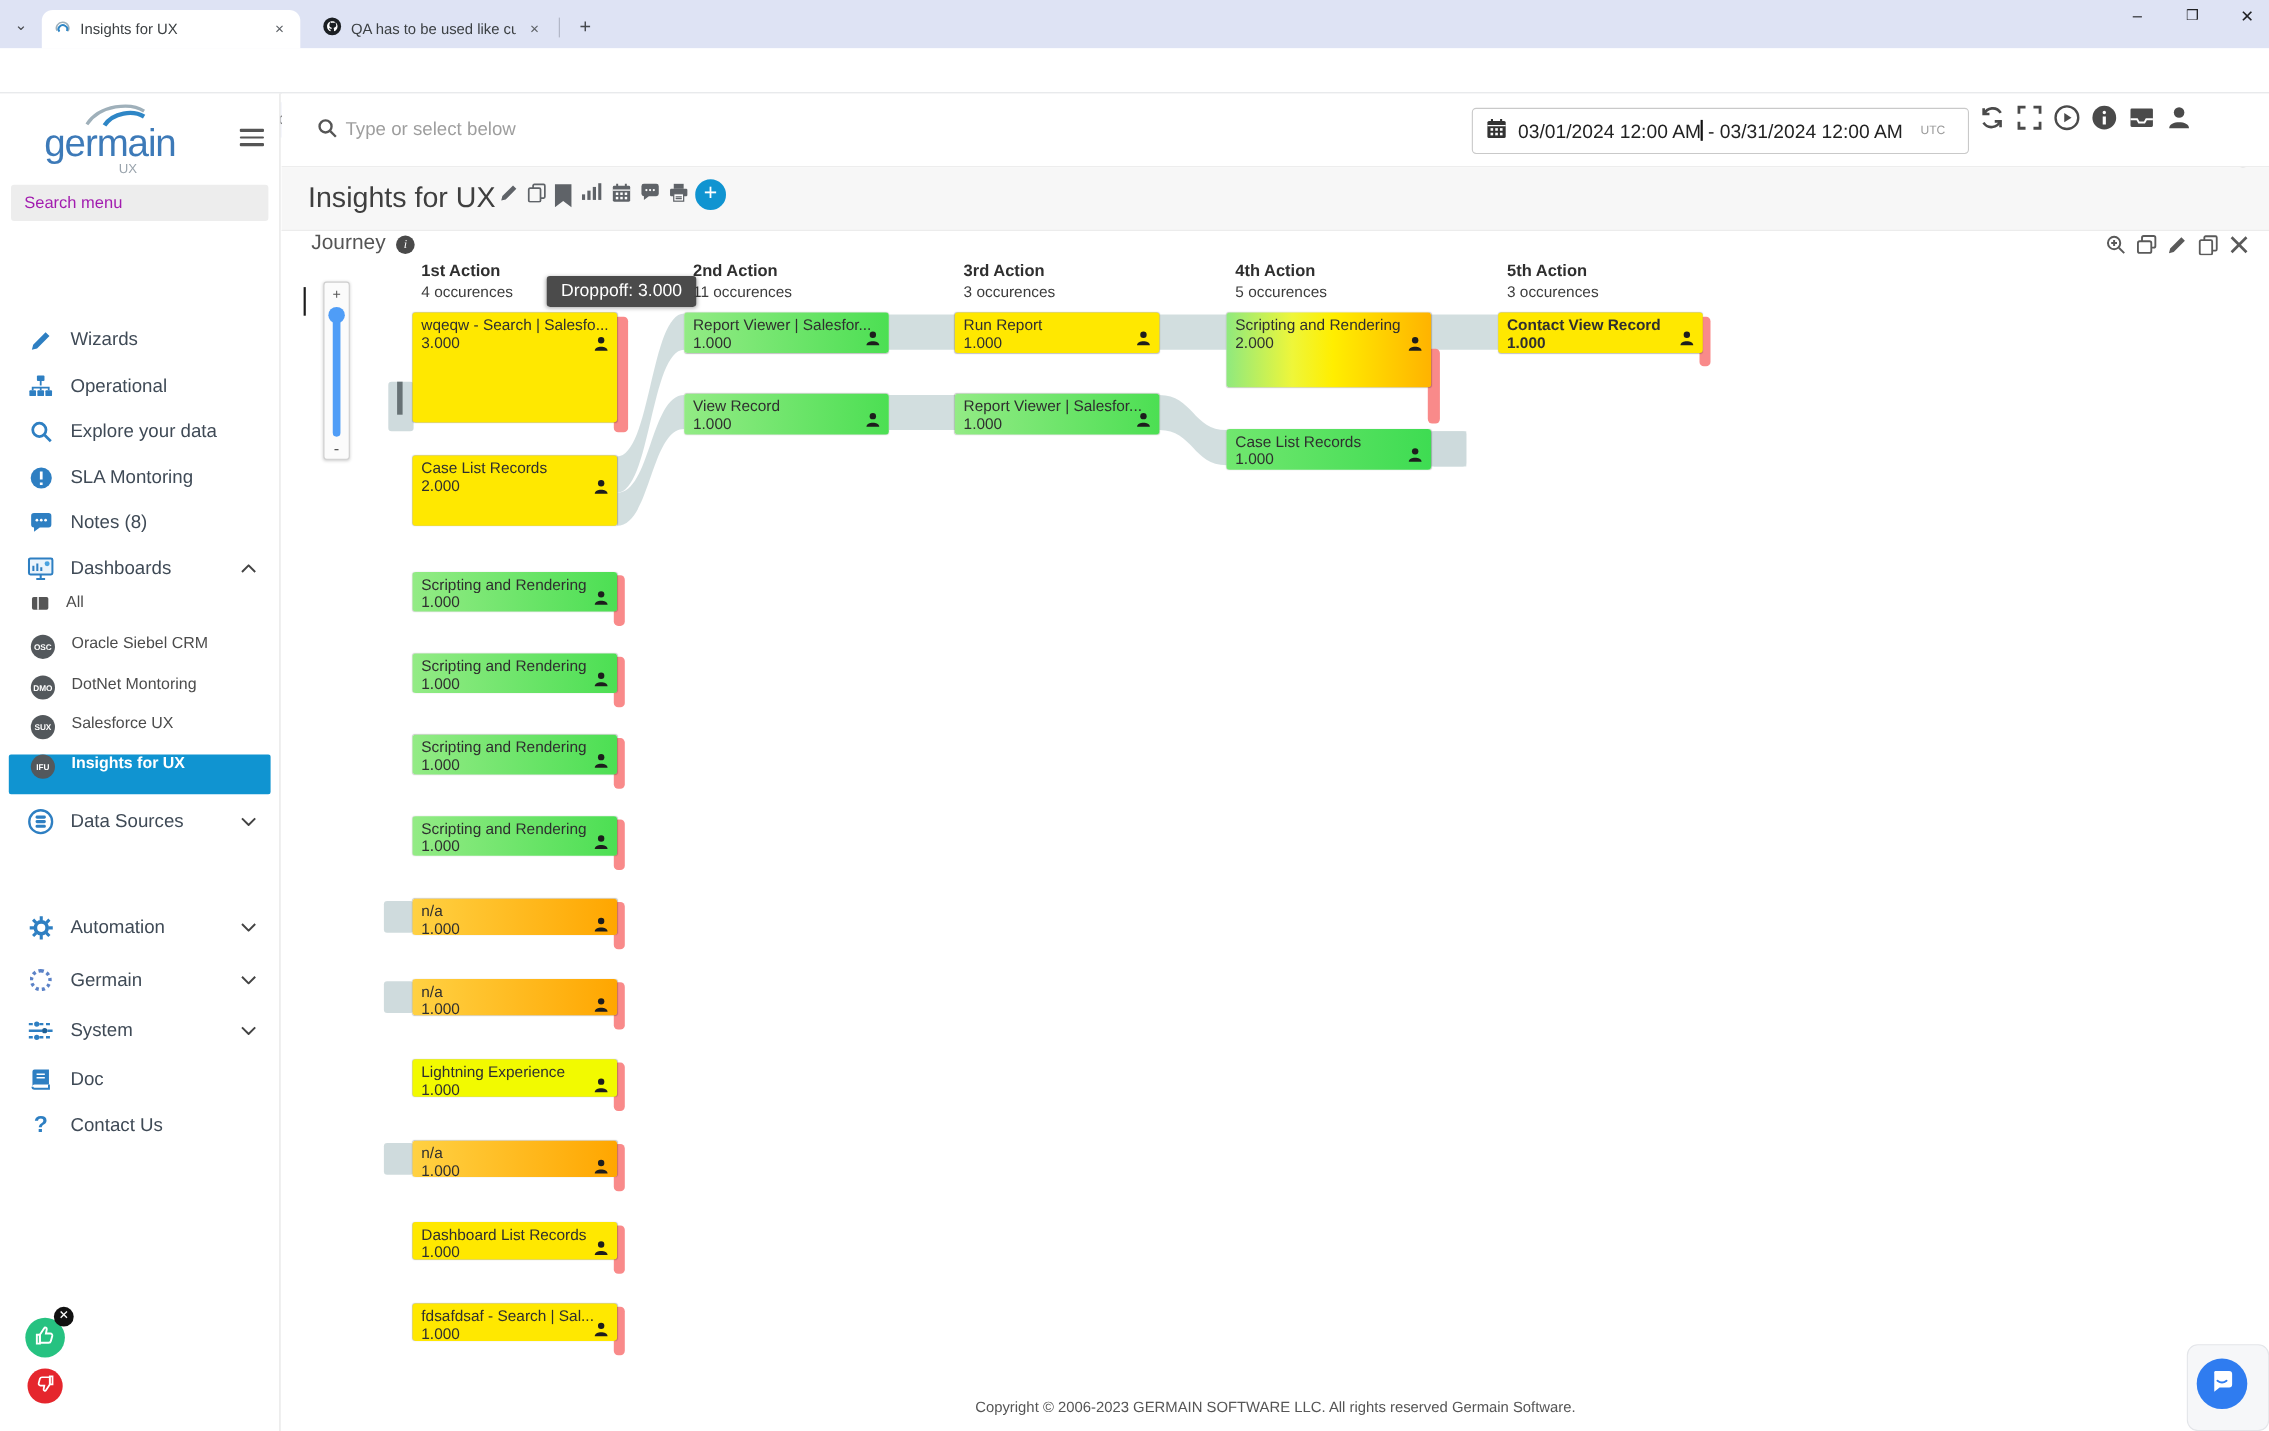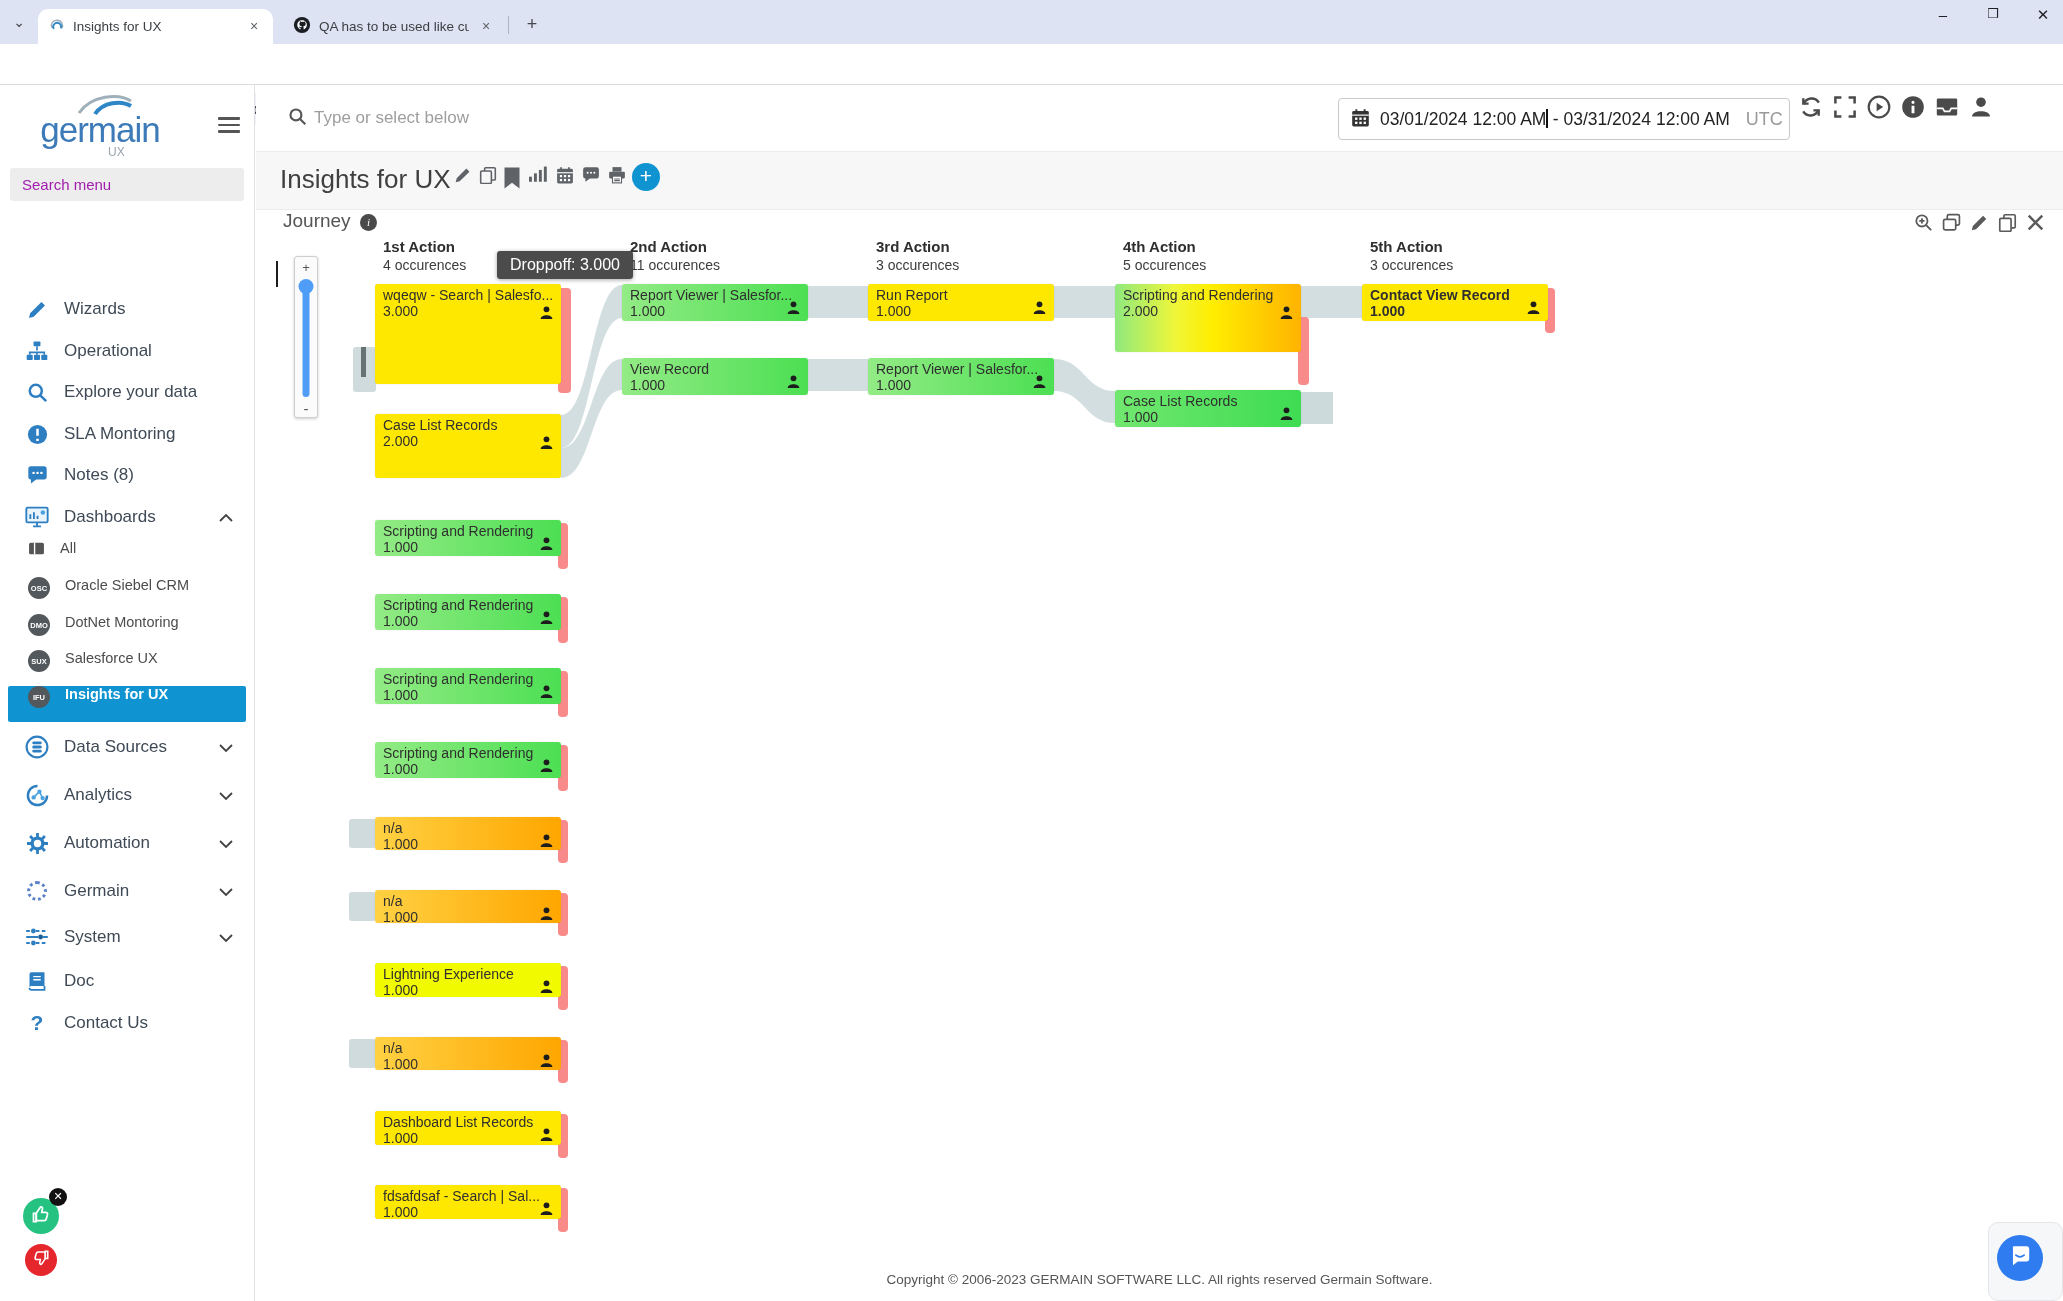--- a/index.html
+++ b/index.html
@@ -40,21 +40,21 @@
   .side-sub.active{background:var(--c-active-blue)}
   .side-sub.active .sb-label{color:#fff;font-weight:bold}
   .dotted-circle{width:20px;height:20px;border:3px dotted #5b82c7;border-radius:50%}
   .qmark{font-size:21px;font-weight:bold;color:#2e7fc2}
   
   #row-search{position:absolute;left:256px;top:85px;width:1807px;height:67px;background:#fff;border-bottom:1px solid #ececec}
   #g-search-ph{position:absolute;left:58px;top:23px;font-size:17px;color:#9e9e9e}
   #datebox{position:absolute;left:1082px;top:13px;width:452px;height:42px;border:1.5px solid #c9c9c9;border-radius:4px;display:flex;align-items:center;padding:0 12px;gap:10px}
   #datetext{font-size:17.5px;color:#222;white-space:nowrap}
   .caret{display:inline-block;width:1.5px;height:19px;background:#111;vertical-align:-3px}
-  #utc{font-size:18px;color:#9a9a9a;margin-left:6px}
+  #utc{font-size:11px;color:#9a9a9a;margin-left:6px}
   .tr-ico{position:absolute;top:10px;width:24px;height:24px}
   #row-title{position:absolute;left:256px;top:152px;width:1807px;height:58px;background:#f7f7f7;border-bottom:1px solid #ececec}
   #page-title{position:absolute;left:24px;top:12px;font-size:26px;color:#3f3f3f}
   .t-ico{position:absolute;top:14px;width:18px;height:18px}
   #plus-btn{position:absolute;left:376px;top:11px;width:28px;height:28px;border-radius:50%;background:var(--c-active-blue);color:#fff;font-size:21px;text-align:center;line-height:26px}
   
   #journey-layer{position:absolute;left:0;top:0;width:2063px;height:1301px;pointer-events:none}
   #jtitle{position:absolute;left:283px;top:210px;font-size:19px;color:#555}
   #jinfo{position:absolute;left:360px;top:214px;width:17px;height:17px;border-radius:50%;background:#4a4a4a;color:#fff;font-size:11px;font-style:italic;font-family:"Liberation Serif",serif;text-align:center;line-height:17px}
   #jicons{position:absolute;left:1914px;top:213px;display:flex;gap:9px}
@@ -281,35 +281,20 @@
           <rect x="5.5" y="4.8" width="7" height="2.2" rx="1" fill="#2e7fc2"></rect>
           <rect x="5.5" y="7.9" width="7" height="2.2" rx="1" fill="#2e7fc2"></rect>
           <rect x="5.5" y="11" width="7" height="2.2" rx="1" fill="#2e7fc2"></rect>
         </svg>
       </span>
     <span class="s-label">Data Sources</span>
     <span class="chev"><svg width="14" height="8" viewBox="0 0 14 8" fill="none" stroke="#444" stroke-width="1.8">
           <path d="M1 1l6 6 6-6"></path>
         </svg></span>
   </div>
-  <div class="side-row" style="top:688px;height:44px">
-    <span class="s-ico">
-        <svg width="23" height="23" viewBox="0 0 18 18" fill="none">
-          <path d="M9 1.5A7.5 7.5 0 1 0 16.5 9" stroke="#2e7fc2" stroke-width="1.9"></path>
-          <path d="M6 10.5l4.5-4.5 2.5 5" stroke="#4aa3e0" stroke-width="1.2"></path>
-          <circle cx="6" cy="10.5" r="1.7" fill="#4aa3e0"></circle>
-          <circle cx="10.5" cy="6" r="1.7" fill="#4aa3e0"></circle>
-          <circle cx="13" cy="11" r="1.7" fill="#4aa3e0"></circle>
-        </svg>
-      </span>
-    <span class="s-label">Analytics</span>
-    <span class="chev"><svg width="14" height="8" viewBox="0 0 14 8" fill="none" stroke="#444" stroke-width="1.8">
-          <path d="M1 1l6 6 6-6"></path>
-        </svg></span>
-  </div>
   <div class="side-row" style="top:736px;height:44px">
     <span class="s-ico">
         <svg width="23" height="23" viewBox="0 0 18 18" stroke="#2e7fc2">
           <circle cx="9" cy="9" r="4.2" fill="none" stroke-width="2.6"></circle>
           <path d="M9 .8v3.2M9 14v3.2M.8 9h3.2M14 9h3.2M3.2 3.2l2.2 2.2M12.6 12.6l2.2 2.2M14.8 3.2l-2.2 2.2M5.4 12.6l-2.2 2.2" stroke-width="2.2"></path>
         </svg>
       </span>
     <span class="s-label">Automation</span>
     <span class="chev"><svg width="14" height="8" viewBox="0 0 14 8" fill="none" stroke="#444" stroke-width="1.8">
           <path d="M1 1l6 6 6-6"></path>

